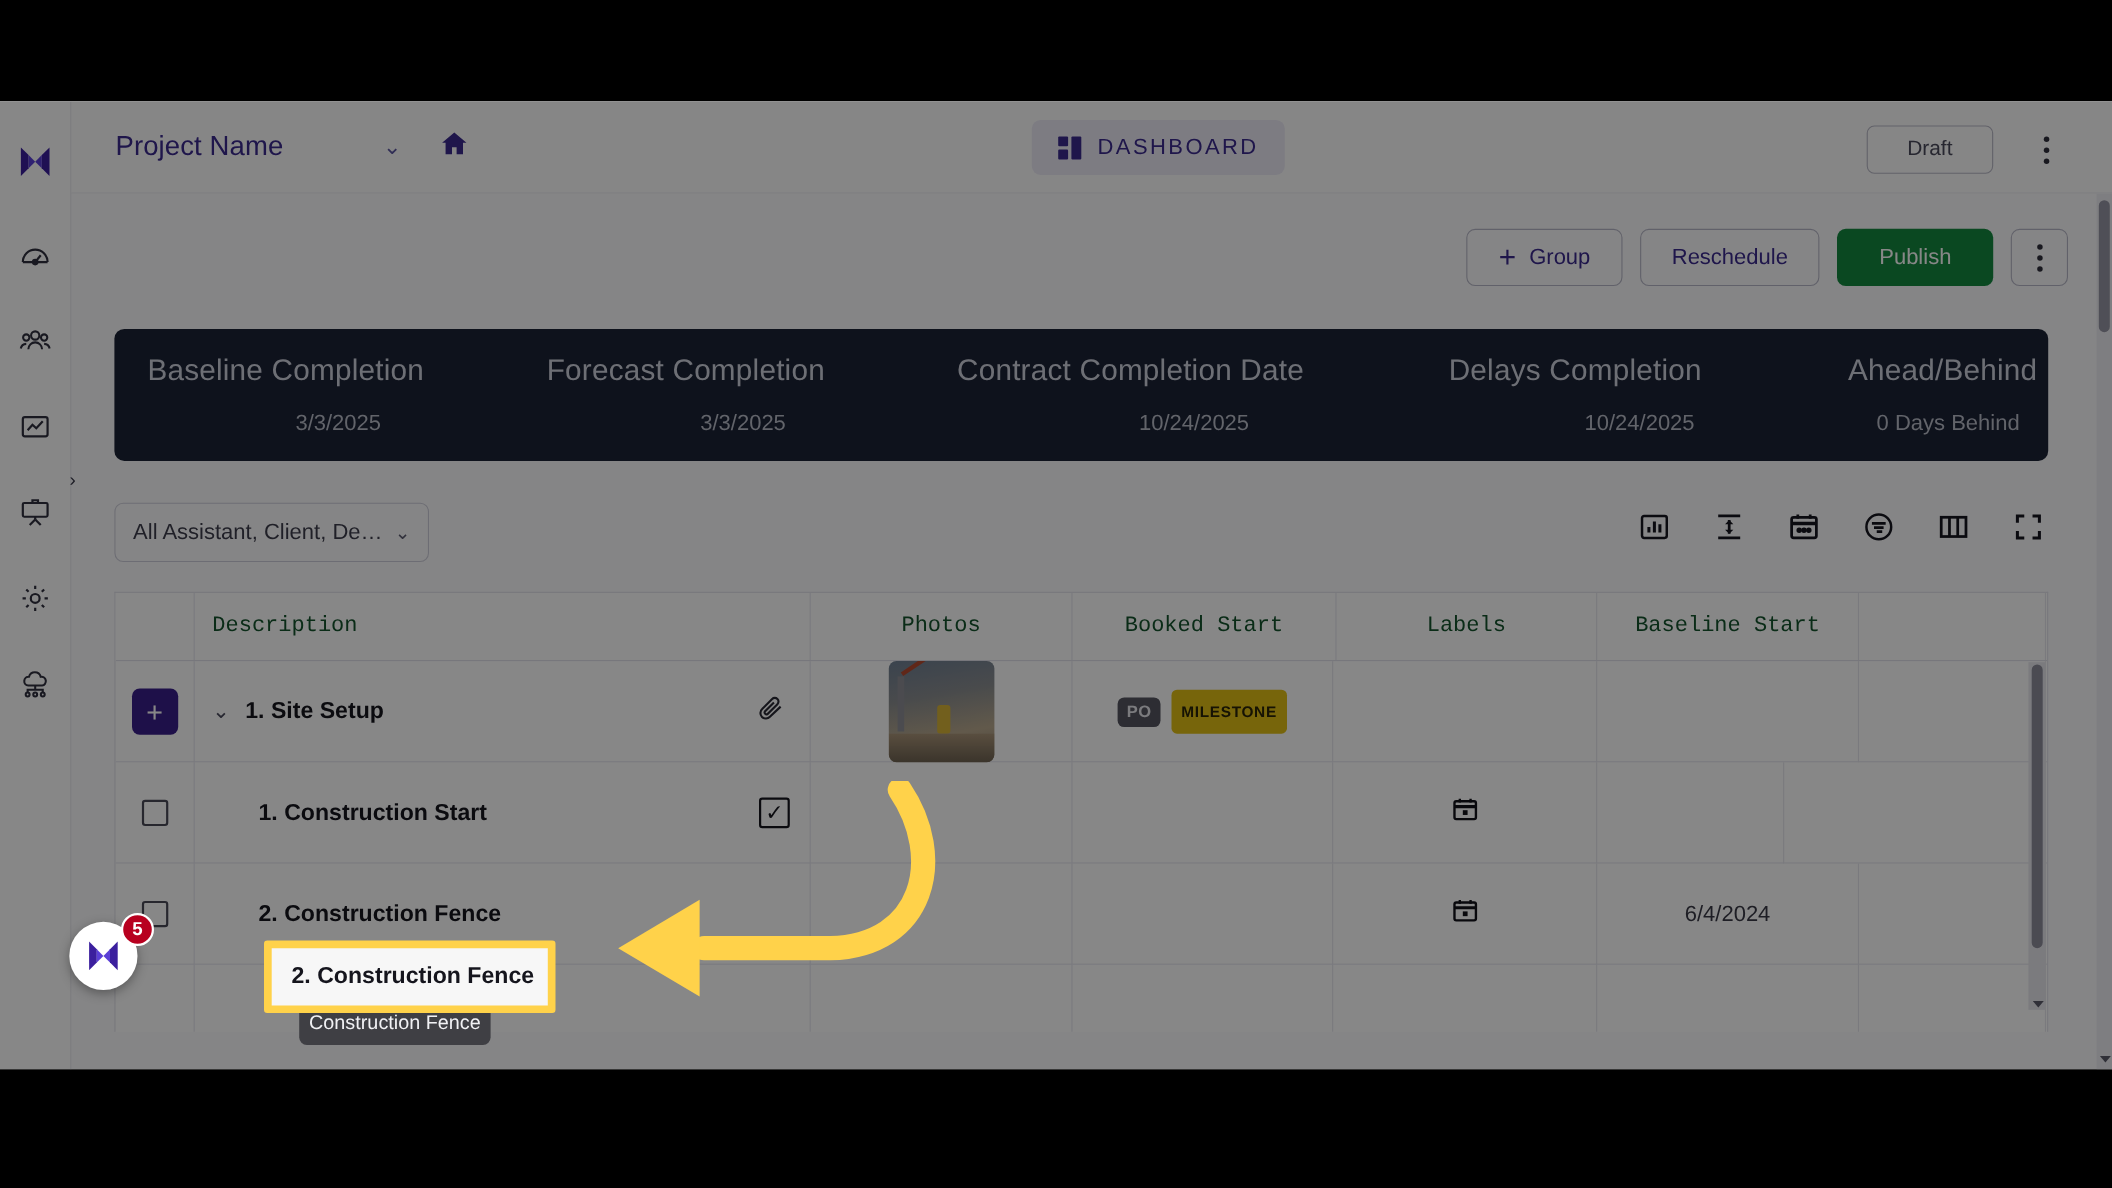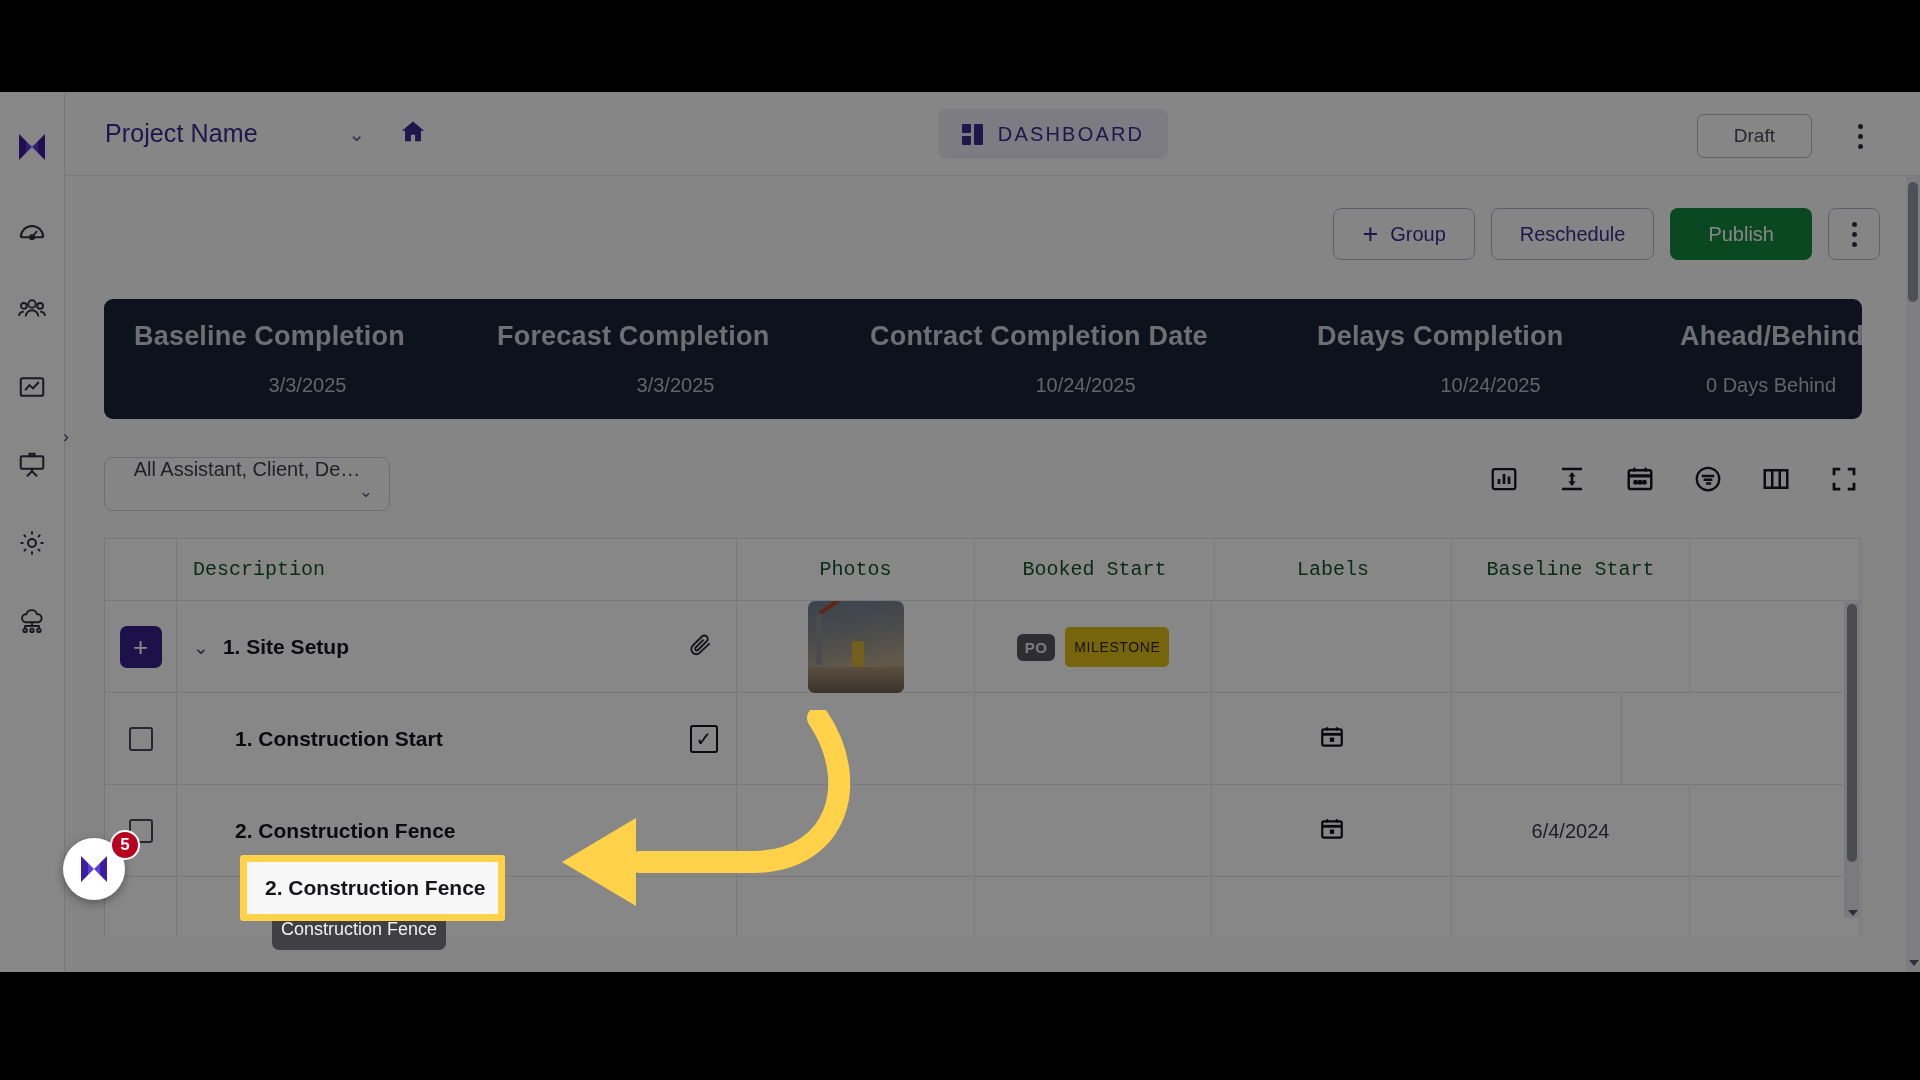--- a/index.html
+++ b/index.html
@@ -140,36 +140,35 @@
   .btn-kebab i { width: 5px; height: 5px; border-radius: 50%; background: #2f2f3b; }
 
   
   .stats {
     position: absolute; left: 39px; top: 123px;
     width: 1758px; height: 120px;
     background: #1b2235; border-radius: 9px;
     display: flex; align-items: center;
   }
   .stat { padding-left: 16px; }
-  .stat .t { color: #cfd2dd; font-size: 27px; font-weight: 700; margin-bottom: 22px; letter-spacing: .2px; }
+  .stat .t { color: #cfd2dd; font-size: 27px; font-weight: 400; margin-bottom: 22px; letter-spacing: .2px; }
   .stat .v { color: #b9bdc9; font-size: 20px; text-align: center; }
   .stat:nth-child(1) { width: 377px; padding-left: 30px; }
   .stat:nth-child(2) { width: 373px; }
   .stat:nth-child(3) { width: 447px; }
   .stat:nth-child(4) { width: 363px; }
   .stat:nth-child(5) { width: 198px; }
 
   
   .filter-row { position: absolute; left: 39px; top: 281px; width: 1758px; height: 60px; }
   .filter-select {
     width: 286px; height: 54px;
     border: 1px solid #cfcfdb; border-radius: 8px; background: #fcfcfd;
     display: flex; align-items: center; padding: 0 16px;
     cursor: pointer;
-    flex-direction: column;
   }
   .filter-select .txt { color: #3e3e4d; font-size: 20px; }
   .filter-select .chev { margin-left: auto; color: #5d5d72; font-size: 17px; }
 
   .icon-tools {
     position: absolute; right: 0; top: 4px;
     display: flex; align-items: center; gap: 32px;
   }
   .icon-tools .tool { width: 36px; height: 36px; display: flex; align-items: center; justify-content: center; cursor: pointer; color: #1d1d26; }
   .icon-tools .tool svg { width: 30px; height: 30px; }
@@ -235,21 +234,21 @@
   }
   .thumb .worker { position:absolute; left:44px; top:40px; width:12px; height:26px; background:#d8b437; border-radius:3px; }
   .thumb .ground { position:absolute; left:0; bottom:0; width:100%; height:26px;
     background: linear-gradient(180deg,#a99478,#6f6352); }
 
   .chip-po {
     background: #555560; color: #e8e8ee; font-size: 15px; font-weight: bold;
     padding: 5px 8px; border-radius: 6px; margin-right: 10px; letter-spacing: .5px;
   }
   .chip-ms {
-    background: #e0bf16; color: #2a2408; font-size: 14px; font-weight: normal;
+    background: #e0bf16; color: #2a2408; font-size: 14px; font-weight: bold;
     padding: 12px 9px; border-radius: 5px; letter-spacing: .6px;
   }
   .cal-icon { color: #111119; }
   .date-txt { color: #3a3a46; font-size: 20px; }
 
   
   .vscroll {
     position: absolute; right: 1px; top: 63px; width: 16px; bottom: 20px;
     background: #e9e9ef;
   }

